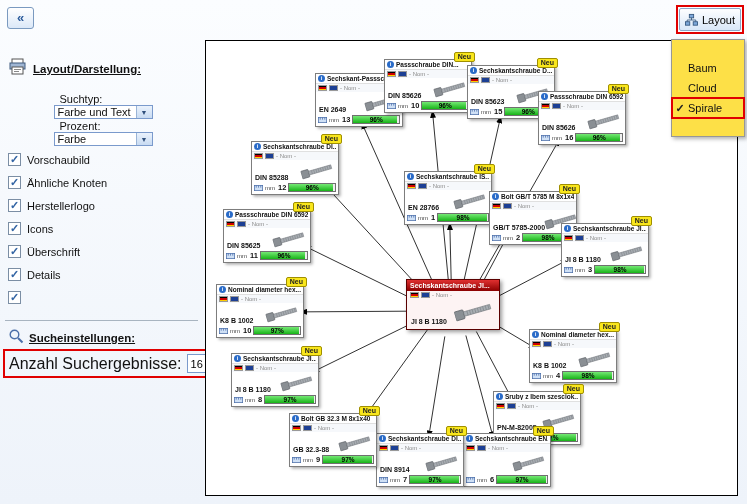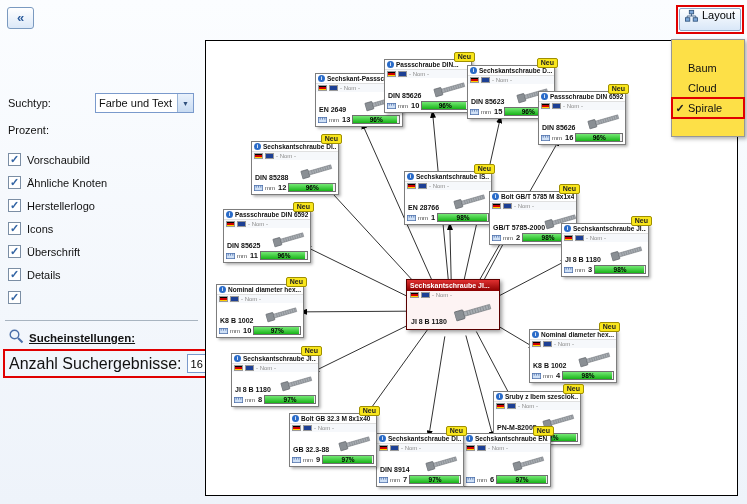--- a/index.html
+++ b/index.html
@@ -19,21 +19,21 @@
     border: 1px solid #7a9ac0; border-radius: 3px;
     background: linear-gradient(#ffffff,#dbe8f8);
     color: #2b5b9b; font-weight: bold; font-size: 13px; line-height: 18px;
     text-align: center; cursor: pointer;
   }
   .section-head { position: absolute; left: 8px; display: flex; align-items: flex-end; gap: 5px; }
   .section-title { font-size: 11.5px; font-weight: bold; text-decoration: underline; }
   .sec-layout { top: 58px; }
   .sec-search { top: 328px; }
 
-  .form-row { position: absolute; left: 8px; width: 190px; height: 20px; display: flex; align-items: center; }
+  .form-row { position: absolute; left: 8px; width: 190px; height: 20px; display: flex; align-items: center; flex-direction: column; }
   .row-suchtyp { top: 93px; }
   .row-prozent { top: 120px; }
   .form-label { font-size: 11px; width: 87px; }
   .combo {
     position: relative; width: 99px; height: 20px; background: #fff;
     border: 1px solid #7a9acc; display: flex; align-items: center; cursor: pointer;
   }
   .combo-value { font-size: 11px; padding-left: 3px; flex: 1; white-space: nowrap; overflow: hidden; }
   .combo-arrow {
     width: 16px; height: 100%; border-left: 1px solid #9ab4d6;
@@ -114,21 +114,21 @@
   .center-title {
     background: linear-gradient(#e03030,#8b0000); color: #fff; font-size: 7px; font-weight: bold;
     padding: 2px 3px; white-space: nowrap; overflow: hidden;
   }
   .center-head { display: flex; align-items: center; gap: 2px; padding: 1px 3px; }
   .center-body { display: flex; justify-content: space-between; align-items: flex-end; padding: 2px 4px 4px; height: 30px; }
 
   
   .layout-btn-wrap { position: absolute; right: 3px; top: 5px; border: 2px solid #e00000; padding: 1px; z-index: 11; }
   .layout-btn {
-    display: flex; align-items: flex-start; gap: 4px; width: 62px; height: 23px;
+    display: flex; align-items: center; gap: 4px; width: 62px; height: 23px;
     border: 1px solid #8ca8c8; border-radius: 2px; padding: 0 5px;
     background: linear-gradient(#fdfeff,#d9e7f8); font-size: 11px; cursor: pointer;
     font-family: "Liberation Sans", sans-serif;
   }
   .layout-menu {
     position: absolute; right: 2px; top: 39px; width: 74px; z-index: 10;
     background: #fde047; border: 1px solid #979797; box-shadow: 2px 2px 4px rgba(0,0,0,.3);
     padding: 18px 0;
   }
   .menu-item { display: flex; align-items: center; height: 20px; font-size: 11px; cursor: pointer; }
@@ -136,31 +136,44 @@
   .menu-item.highlight { outline: 2px solid #e00000; outline-offset: -1px; }
 </style>
 </head>
 <body>
 
 <div class="sidebar">
   <button class="collapse-btn">
     <span>«</span>
   </button>
 
+  <div class="section-head sec-layout">
+    <svg width="20" height="17" viewBox="0 0 20 17">
+      <rect x="4" y="1" width="11" height="5" fill="#fff" stroke="#555"></rect>
+      <rect x="2" y="5" width="15" height="6" fill="#9fb6d4" stroke="#3f5a7e"></rect>
+      <rect x="4" y="9" width="11" height="7" fill="#fff" stroke="#555"></rect>
+      <path d="M6 11.5h7M6 13.5h5" stroke="#888" fill="none"></path>
+    </svg>
+    <span class="section-title">Layout/Darstellung:</span>
+  </div>
 
   <div class="form-row row-suchtyp">
     <span class="form-label">Suchtyp:</span>
     <div class="combo">
       <span class="combo-value">Farbe und Text</span>
       <span class="combo-arrow">▼</span>
     </div>
   </div>
 
   <div class="form-row row-prozent">
     <span class="form-label">Prozent:</span>
+    <div class="combo">
+      <span class="combo-value">Farbe</span>
+      <span class="combo-arrow">▼</span>
+    </div>
   </div>
 
   <div class="checkbox-list" id="checkboxList">
       <label class="cb-row">
     <span class="cb-box">✓</span>
     <span class="cb-label">Vorschaubild</span>
   </label>
       <label class="cb-row">
     <span class="cb-box">✓</span>
     <span class="cb-label">Ähnliche Knoten</span>

